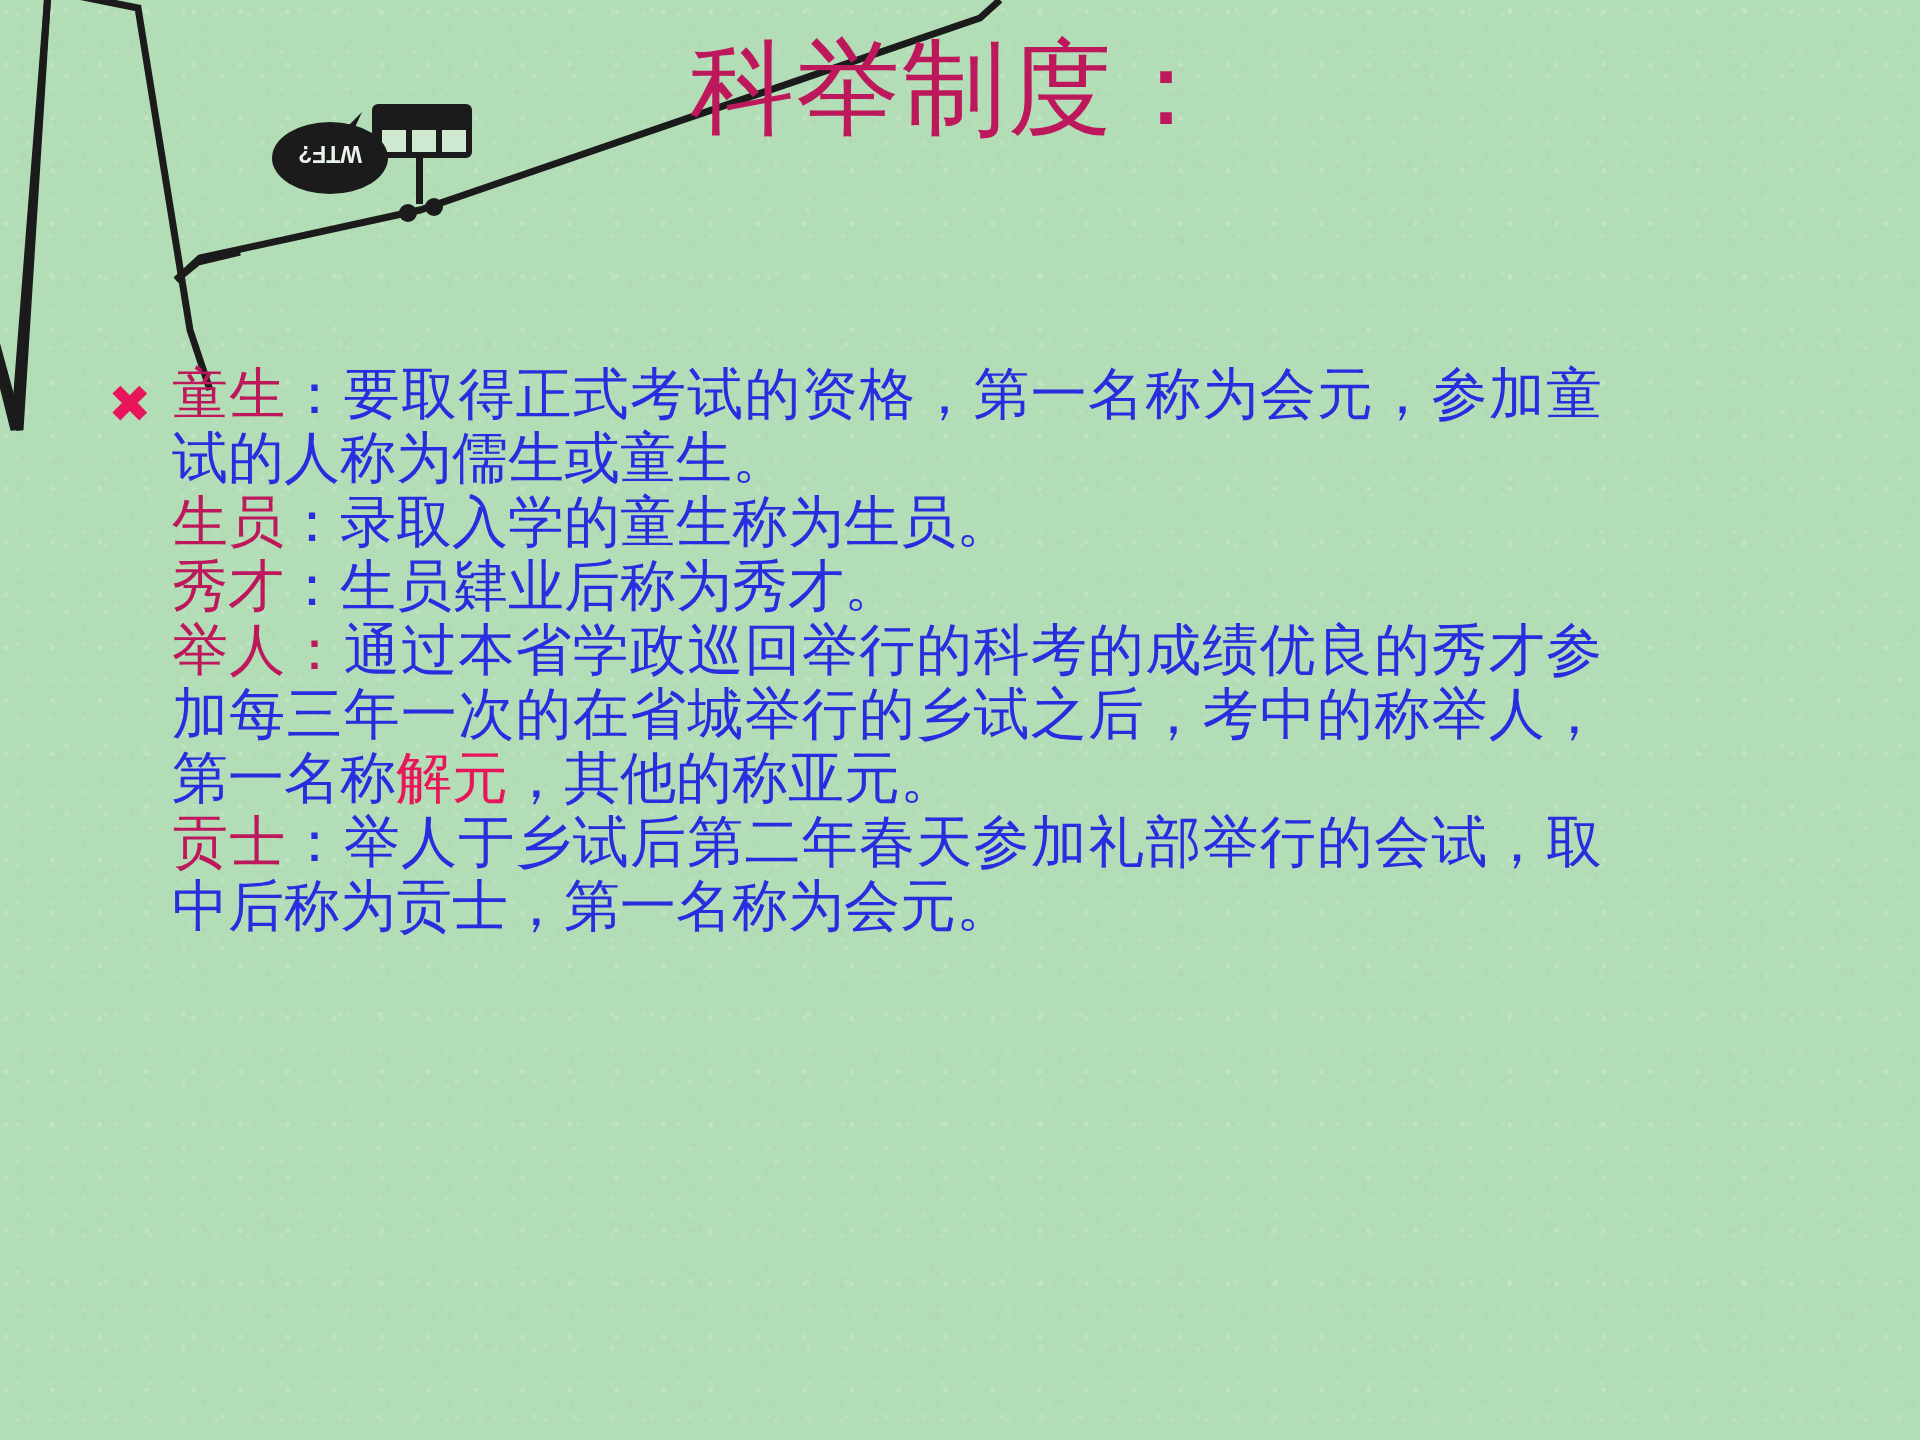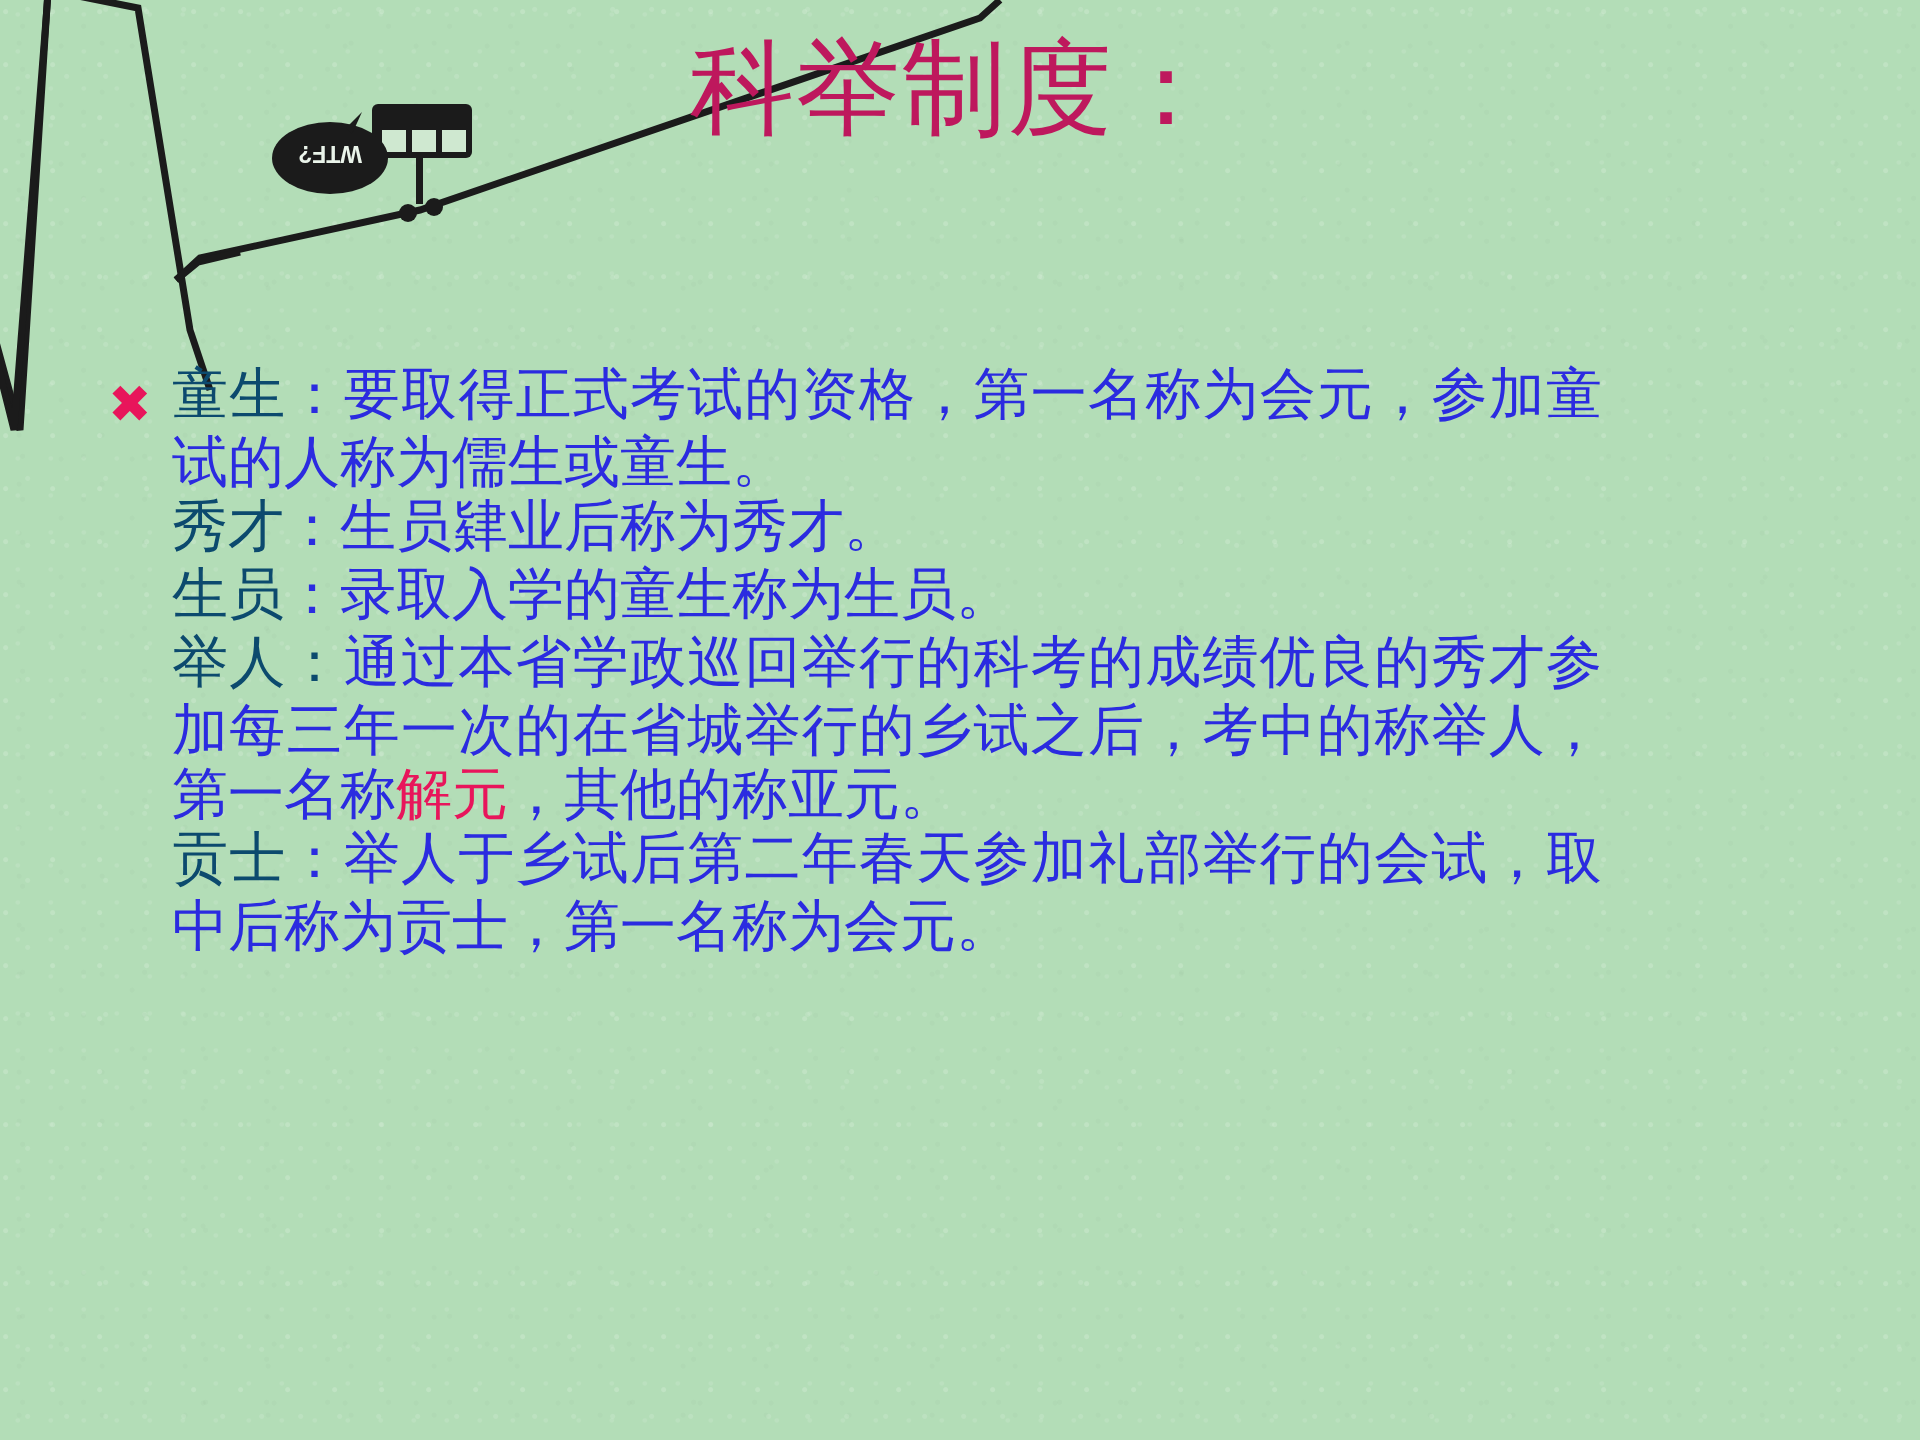--- a/index.html
+++ b/index.html
@@ -56,21 +56,21 @@
     top: 362px;
     width: 1430px;
     font-size: 56px;
     line-height: 64px;
     color: #2b2be0;
     letter-spacing: 0px;
     text-align: justify;
     font-family: "Liberation Serif", "DejaVu Serif", serif;
   }
   .para { margin: 0; padding: 0; text-indent: 0; }
-  .term      { color: #0c4a6e; font-family: Liberation Mono, monospace; }
+  .term      { color: #be185d; }
   .term-blue { color: #2b2be0; }
   .hl        { color: #e8155b; }
   .dash      { color: #2b2be0; font-weight: bold; letter-spacing: -1px; }
   .bullet-x {
     position: absolute;
     left: 108px;
     top: 378px;
     font-size: 52px;
     line-height: 52px;
     color: #e8155b;
@@ -112,24 +112,24 @@
 
   <div class="title">科举制度：</div>
 
   <div class="bullet-x">✖</div>
 
   <div class="body-block">
     <p class="para">
       <span class="term">童生</span><span class="term-blue">：</span><span>要取得正式考试的资格，第一名称为会元，参加童试的人称为儒生或童生。</span>
     </p>
     <p class="para">
-      <span class="term">秀才</span><span class="term-blue">：</span><span>生员肄业后称为秀才。</span>
+      <span class="term">生员</span><span class="term-blue">：</span><span>录取入学的童生称为生员。</span>
     </p>
     <p class="para">
-      <span class="term">生员</span><span class="term-blue">：</span><span>录取入学的童生称为生员。</span>
+      <span class="term">秀才</span><span class="term-blue">：</span><span>生员肄业后称为秀才。</span>
     </p>
     <p class="para">
       <span class="term">举人</span><span class="term">：</span><span>通过本省学政巡回举行的科考的成绩优良的秀才参加每三年一次的在省城举行的乡试之后，考中的称举人，第一名称</span><span class="hl">解元</span><span>，其他的称亚元。</span>
     </p>
     <p class="para">
       <span class="term">贡士</span><span class="term-blue">：</span><span>举人于乡试后第二年春天参加礼部举行的会试，取中后称为贡士，第一名称为会元。</span>
     </p>
   </div>
 
 </div>

